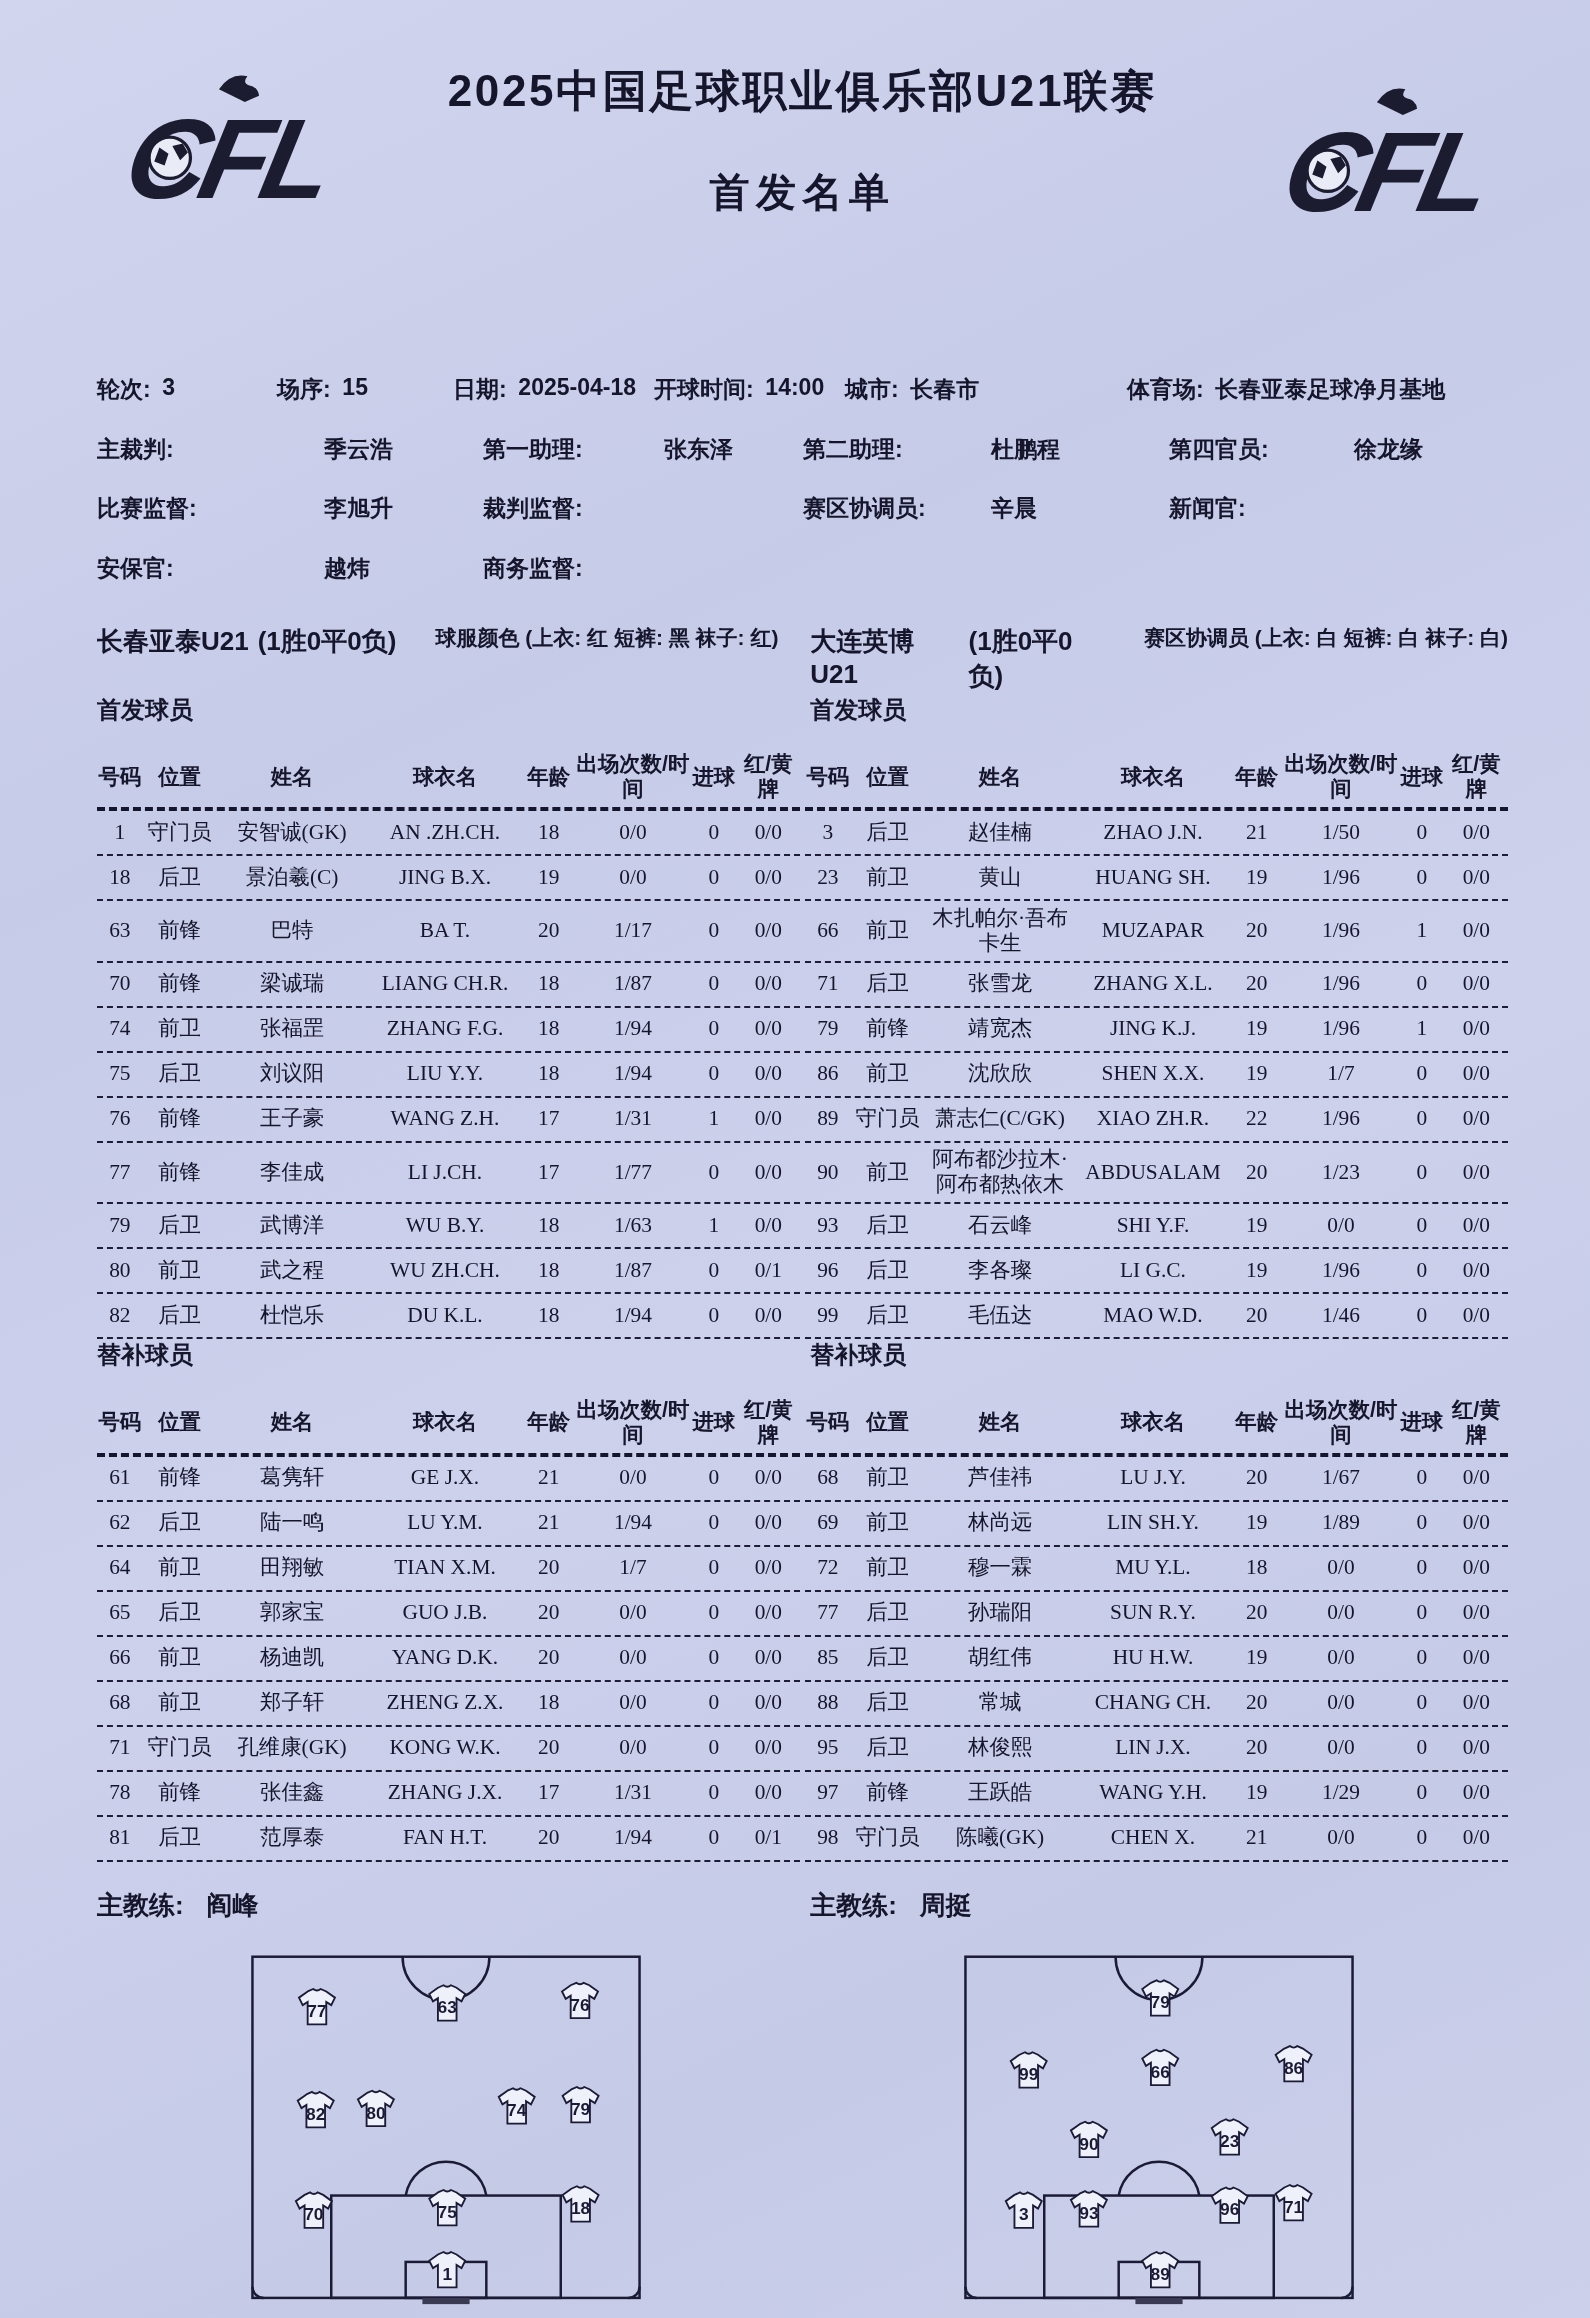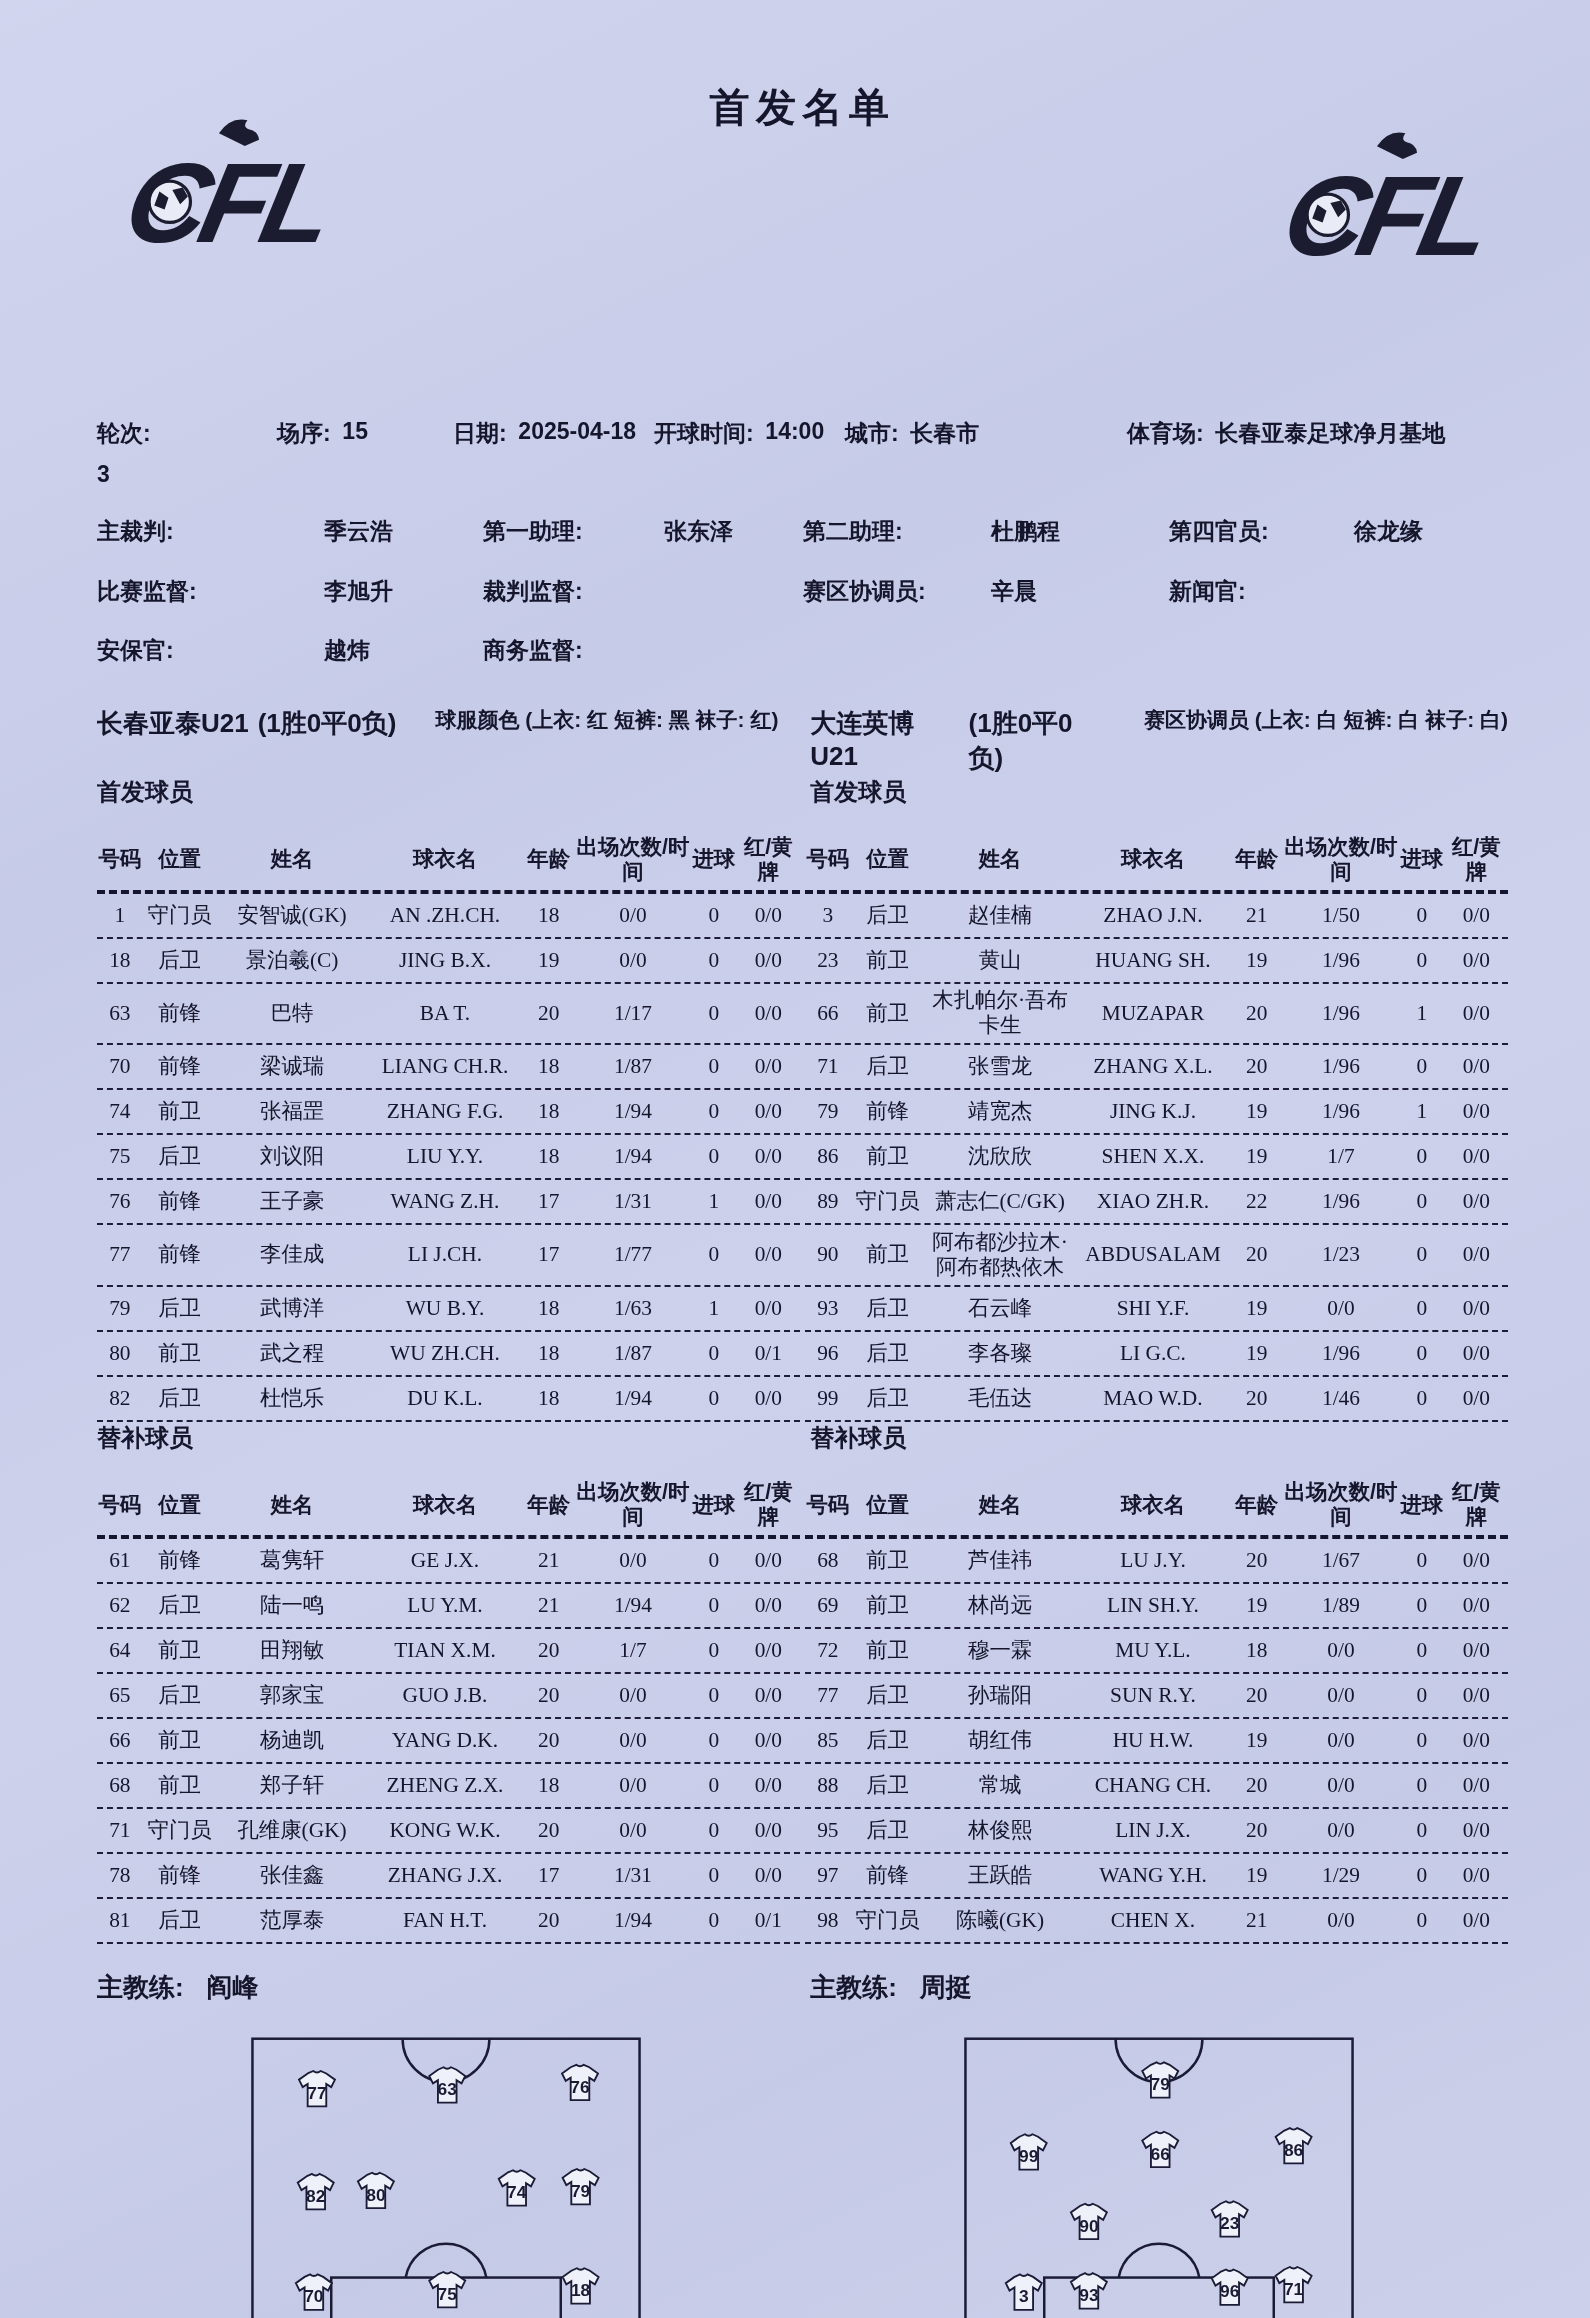--- a/index.html
+++ b/index.html
@@ -17,21 +17,21 @@
   .hdr{position:relative;height:304px;}
   .logo{position:absolute;top:26px;width:214px;height:207px;}
   .logo.left{left:13px;}
   .logo.right{right:26px;top:39px;}
   .title{ text-align:center;font-size:44px;font-weight:bold;letter-spacing:2.6px;padding-top:26px;}
   .subtitle{text-align:center;font-size:40px;font-weight:bold;letter-spacing:6.5px;margin-top:44px;}
   .matchup{font-size:28.5px;font-weight:bold;margin-top:26px;}
   
   .inforow1{display:flex;font-size:23px;font-weight:bold;margin-top:34px;}
   .inforow1 .it{display:flex;gap:11.7px;}
-  .inforow1 .w1{width:180px;flex-direction:column;} .inforow1 .w2{width:176px;} .inforow1 .w3{width:201px;}
+  .inforow1 .w1{width:180px;} .inforow1 .w2{width:176px;} .inforow1 .w3{width:201px;}
   .inforow1 .w4{width:191px;} .inforow1 .w5{width:282px;} .inforow1 .w6{flex:1;}
   .infogrid{display:grid;grid-template-columns:227px 159px 181px 139px 188px 178px 185px 1fr;
     font-size:23px;font-weight:bold;margin-top:28.5px;align-items:baseline;}
   .infogrid span{display:block;}
   
   .pairrow{display:flex;gap:15.5px;}
   .pairrow>div{flex:1;min-width:0;}
   .teamhead{margin-top:40px;}
   .teamhead .half{display:flex;align-items:flex-start;}
   .tname{font-size:26px;font-weight:bold;}
@@ -73,20 +73,21 @@
         <path d="M76 132 l14 10 -6 18 -16 -6 z M96 130 l16 -4 8 14 -12 12 z" fill="#1c1c30"></path>
       </svg>
       <svg class="logo right" viewBox="0 0 330 320">
         <g transform="skewX(-12) translate(40,0)">
           <text x="20" y="210" font-size="175" font-weight="900" font-style="italic" fill="#1c1c30" font-family="Liberation Sans, sans-serif" letter-spacing="-12">CFL</text>
         </g>
         <path d="M168 42 q18 -26 44 -20 q-8 10 2 14 q14 2 16 16 l-22 10 z" fill="#1c1c30"></path>
         <circle cx="92" cy="148" r="32" fill="#e9ebf7" stroke="#1c1c30" stroke-width="5"></circle>
         <path d="M76 132 l14 10 -6 18 -16 -6 z M96 130 l16 -4 8 14 -12 12 z" fill="#1c1c30"></path>
       </svg>
+      <div class="title">2025中国足球职业俱乐部U21联赛</div>
       <div class="subtitle">首发名单</div>
     </div>
 
 
     <div class="inforow1">
       <div class="it w1">
           <span>轮次:</span>
           <span>3</span>
         </div>
       <div class="it w2">

